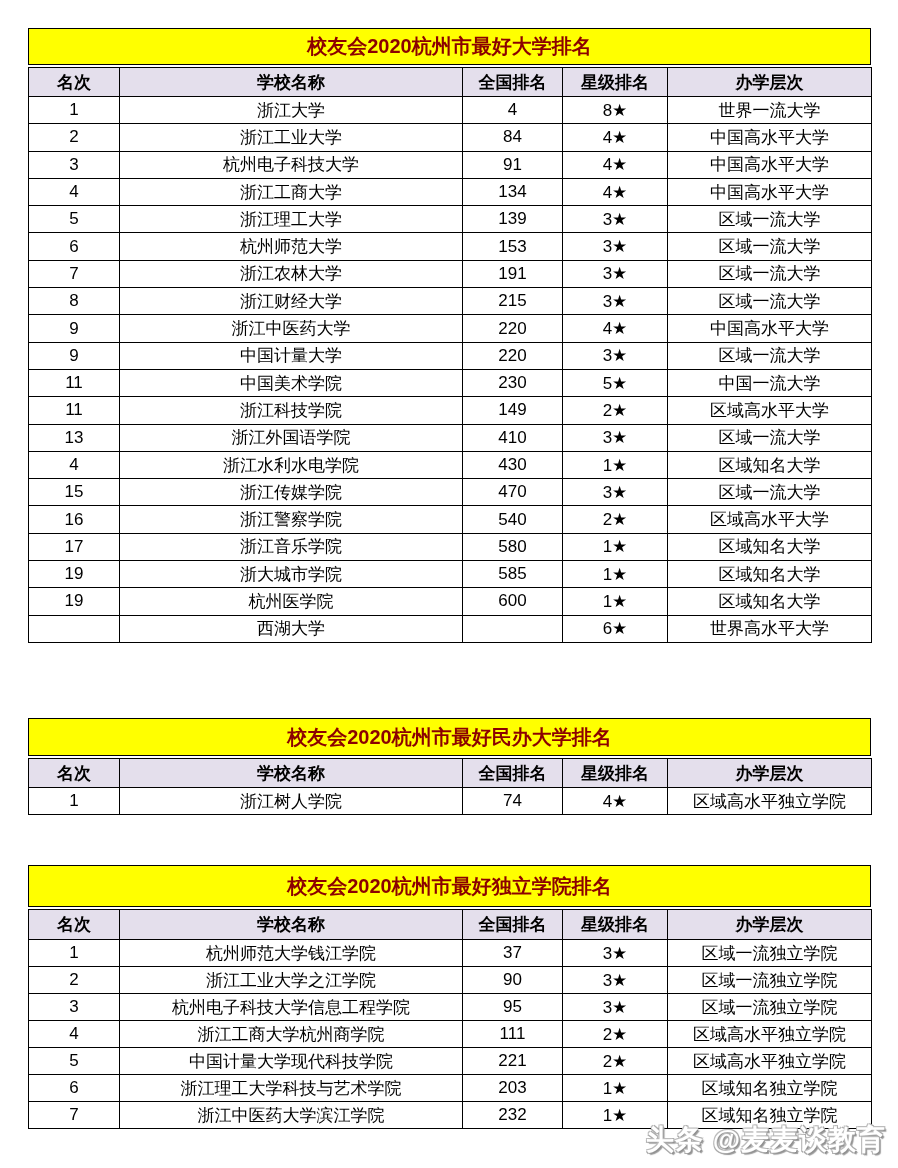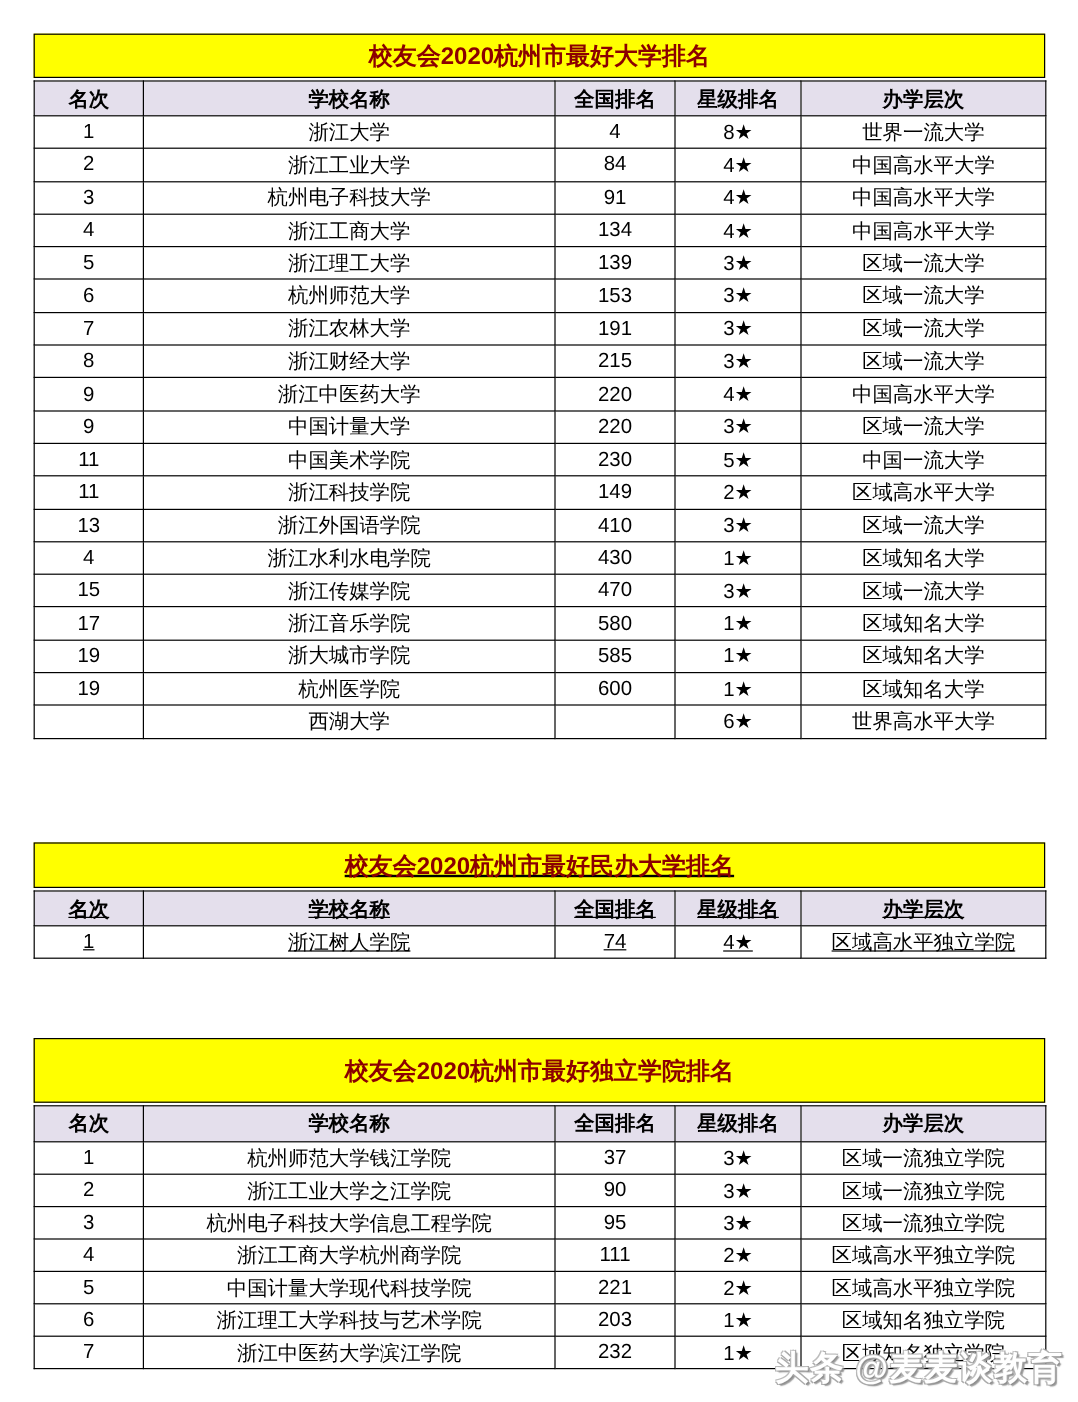--- a/index.html
+++ b/index.html
@@ -5,21 +5,21 @@
   html,body { margin:0; padding:0; }
   body {
     width:898px; height:1168px;
     background:#ffffff;
     position:relative;
     font-family:"Liberation Sans", sans-serif;
     color:#000;
   }
   .tbl { position:absolute; left:28px; width:843px; }
   #t1 { top:28px; }
-  #t2 { top:702px;text-decoration:underline; }
+  #t2 { top:718px; }
   #t3 { top:865px; }
 
   .title-bar {
     box-sizing:border-box;
     height:37px;
     background:#FFFF00;
     border:1px solid #000;
     margin-bottom:2px;
     display:flex; align-items:center; justify-content:center;
     font-weight:bold;
@@ -39,21 +39,21 @@
     overflow:hidden;
     white-space:nowrap;
     font-size:17px;
   }
   thead tr { height:29px; }
   th { background:#E4DFEC; font-weight:bold; }
   #t1 tbody tr { height:27.3px; }
   #t2 tbody tr { height:27px; }
   #t3 tbody tr { height:27px; }
   #t2 .title-bar { height:38px; }
-  #t3 .title-bar { height:54px; }
+  #t3 .title-bar { height:42px; }
   #t3 thead tr { height:30px; }
 
   col.c-rank     { width:91px; }
   col.c-name     { width:343px; }
   col.c-national { width:100px; }
   col.c-star     { width:105px; }
   col.c-level    { width:204px; }
 
   .watermark {
     position:absolute;
@@ -193,20 +193,27 @@
           <td>区域知名大学</td>
         </tr>
         <tr>
           <td>15</td>
           <td>浙江传媒学院</td>
           <td>470</td>
           <td>3★</td>
           <td>区域一流大学</td>
         </tr>
         <tr>
+          <td>16</td>
+          <td>浙江警察学院</td>
+          <td>540</td>
+          <td>2★</td>
+          <td>区域高水平大学</td>
+        </tr>
+        <tr>
           <td>17</td>
           <td>浙江音乐学院</td>
           <td>580</td>
           <td>1★</td>
           <td>区域知名大学</td>
         </tr>
         <tr>
           <td>19</td>
           <td>浙大城市学院</td>
           <td>585</td>

